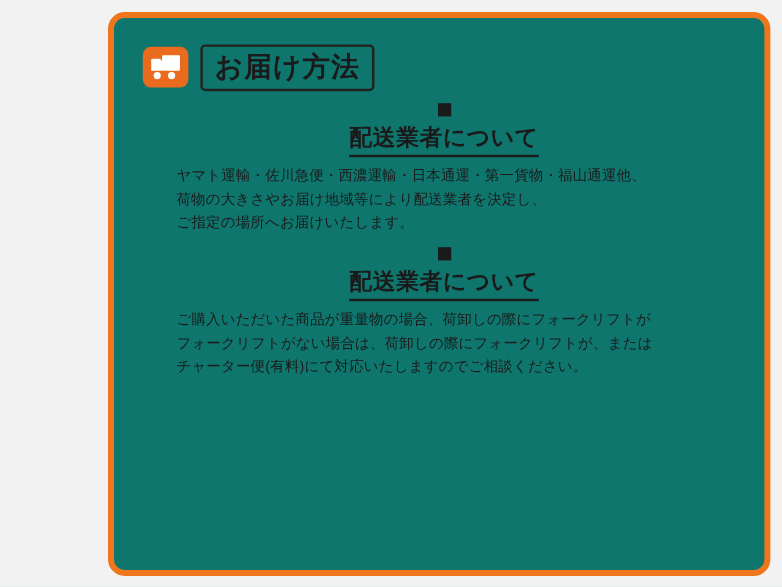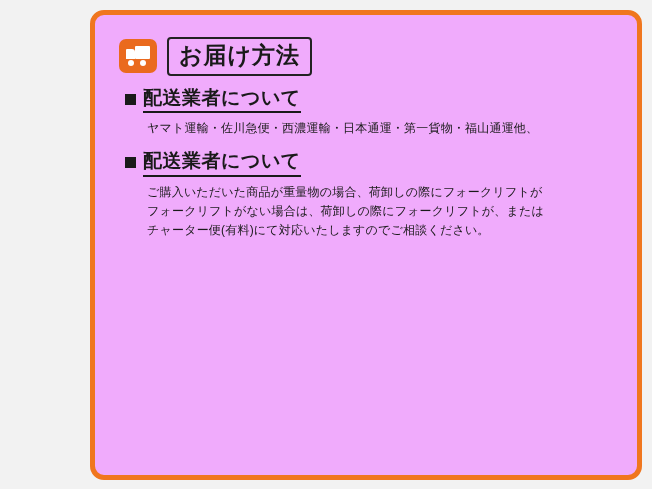--- a/index.html
+++ b/index.html
@@ -20,21 +20,21 @@
     background: #f2f2f2;
     box-sizing: border-box;
   }
   .panel {
     position: absolute;
     left: 90px;
     top: 10px;
     width: 552px;
     height: 470px;
     box-sizing: border-box;
-    background: #f0abfc;
+    background: #0f766e;
     border: 5px solid #f0761e;
     border-radius: 14px;
     padding: 18px 22px 10px 22px;
   }
   .title-row {
     display: flex;
     align-items: center;
     gap: 10px;
     margin: 4px 0 10px 2px;
   }
@@ -85,20 +85,21 @@
     line-height: 1.25;
   }
   .section {
     margin: 0 0 6px 0;
   }
   .section-head {
     display: flex;
     align-items: center;
     gap: 7px;
     margin: 10px 0 6px 8px;
+    flex-direction: column;
   }
   .sq {
     width: 11px;
     height: 11px;
     background: #1a1a1a;
     flex: 0 0 auto;
     display: inline-block;
   }
   .section-title {
     font-size: 19px;
@@ -136,20 +137,22 @@
       <span class="title-box">お届け方法</span>
     </div>
 
     <div class="section">
       <div class="section-head">
         <span class="sq"></span>
         <span class="section-title">配送業者について</span>
       </div>
       <div class="lines">
         <div class="line">ヤマト運輸・佐川急便・西濃運輸・日本通運・第一貨物・福山通運他、</div>
+        <div class="line">荷物の大きさやお届け地域等により配送業者を決定し、</div>
+        <div class="line">ご指定の場所へお届けいたします。</div>
       </div>
     </div>
 
     <div class="section">
       <div class="section-head">
         <span class="sq"></span>
         <span class="section-title">配送業者について</span>
       </div>
       <div class="lines">
         <div class="line">ご購入いただいた商品が重量物の場合、荷卸しの際にフォークリフトが</div>

